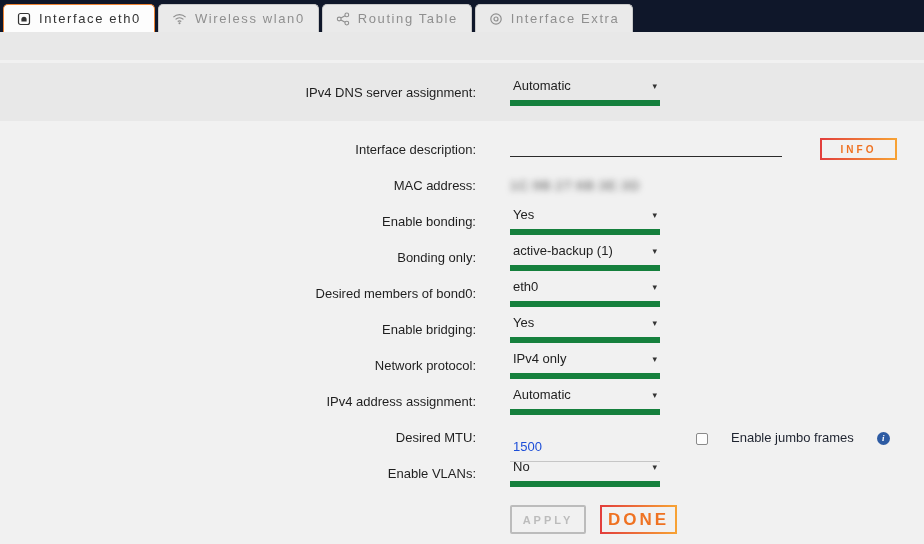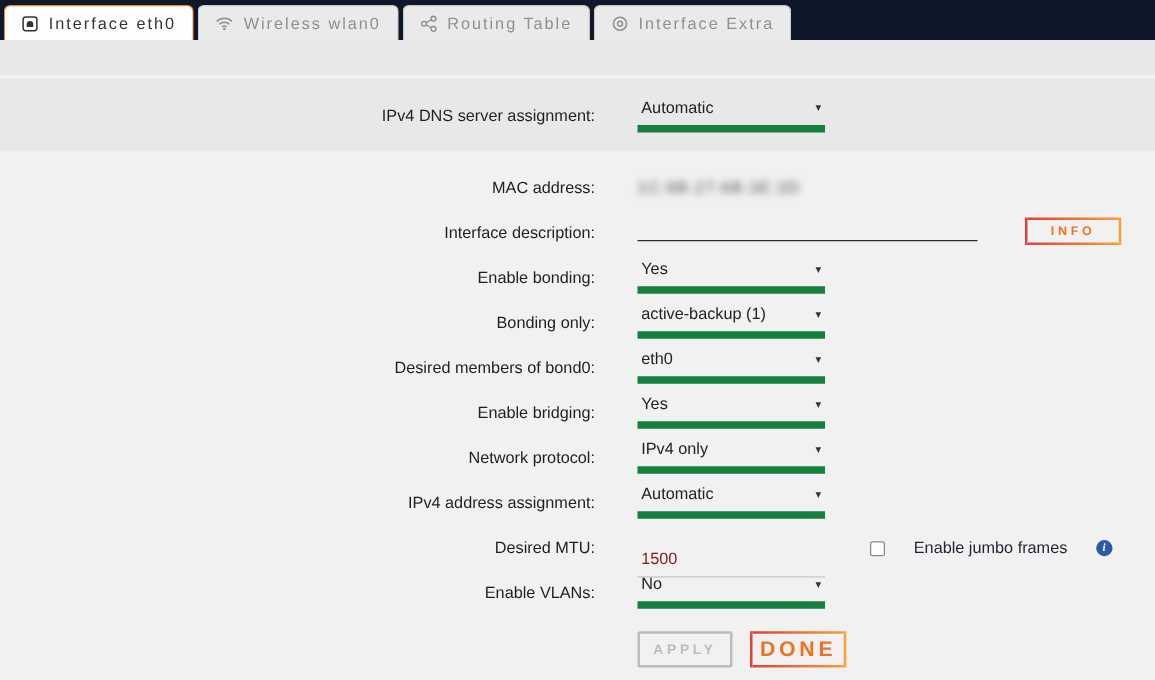--- a/index.html
+++ b/index.html
@@ -55,21 +55,21 @@
     display:flex;justify-content:space-between;align-items:center;
     cursor:pointer;
   }
   .caret{font-size:9px;color:#333;margin-left:6px;}
   .text-field{
     box-sizing:border-box;width:150px;min-height:15px;
     border-bottom:1px solid #2b2b2b;
     padding:0 3px 7px 3px;
   }
   .text-field.wide{width:272px;}
-  .text-field.disabled{border-bottom-color:#c6c6c6;color:#7f1d1d;margin-top:27px;}
+  .text-field.disabled{border-bottom-color:#c6c6c6;color:#1d4ed8;margin-top:27px;}
   .mac{filter:blur(3px);color:#555;letter-spacing:1px;}
   
   .jumbo{margin-left:36px;display:flex;align-items:flex-end;gap:23px;}
   .checkbox{
     box-sizing:border-box;width:12px;height:12px;
     border:1px solid #8a8a8a;background:#fdfdfd;border-radius:2px;
     cursor:pointer;
   }
   .jumbo-label{color:#1f2430;}
   .info-dot{
@@ -161,34 +161,34 @@
         <span>Automatic</span>
         <span class="caret">▾</span>
       </div>
     </div>
   </div>
 </div>
 
 <div class="form-area">
 
   <div class="row">
-    <div class="label">MAC address:</div>
-    <div class="ctrl">
-      <span class="mac">1C:9B:27:6B:3E:3D</span>
-    </div>
-  </div>
-
-  <div class="row">
     <div class="label">Interface description:</div>
     <div class="ctrl">
       <div class="text-field wide">
         <span></span>
       </div>
     </div>
     <div class="btn btn-info">INFO</div>
+  </div>
+
+  <div class="row">
+    <div class="label">MAC address:</div>
+    <div class="ctrl">
+      <span class="mac">1C:9B:27:6B:3E:3D</span>
+    </div>
   </div>
 
   <div class="row">
     <div class="label">Enable bonding:</div>
     <div class="ctrl">
       <div class="select">
         <span>Yes</span>
         <span class="caret">▾</span>
       </div>
     </div>

